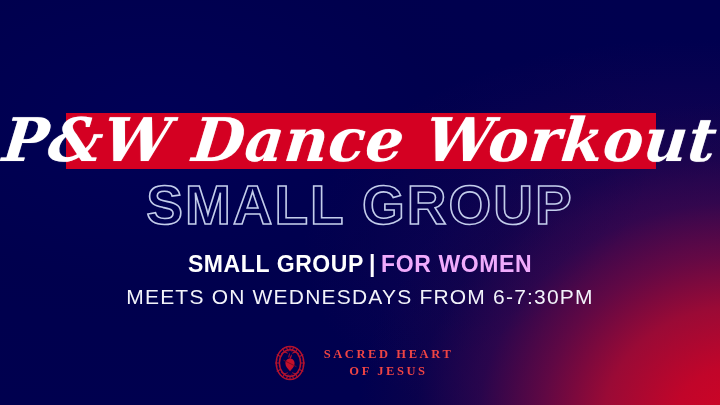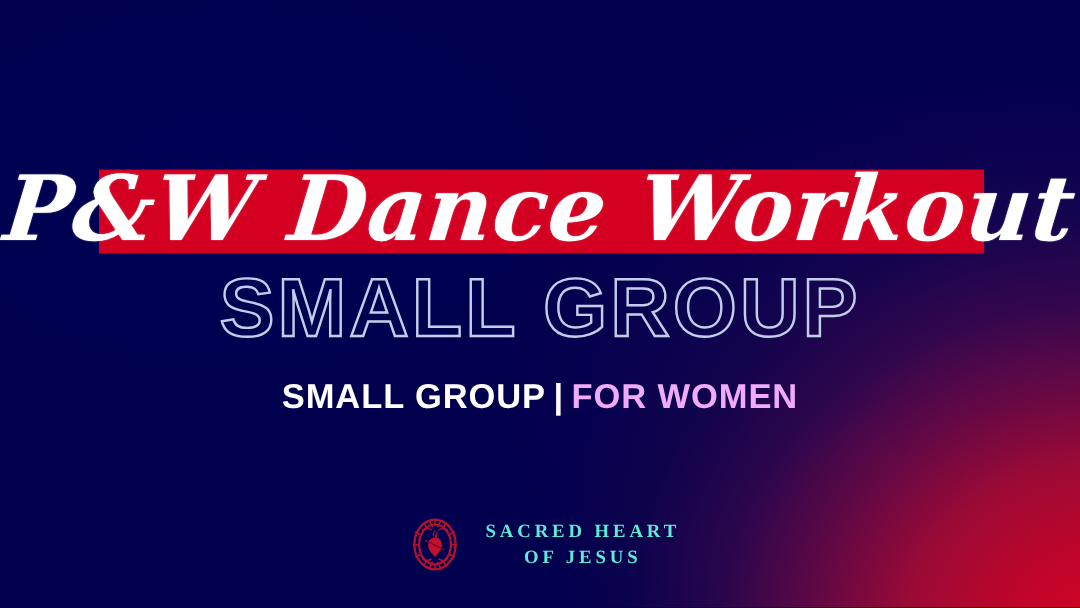--- a/index.html
+++ b/index.html
@@ -131,21 +131,21 @@
     align-items: center;
     justify-content: center;
     gap: 11px;
   }
   .logo-mark { width: 46px; height: 46px; display: block; }
   .logo-text {
     display: flex;
     flex-direction: column;
     align-items: center;
     font-family: "Liberation Serif", serif;
-    color: #5eead4;
+    color: #ef4444;
   }
   .logo-line1 {
     font-size: 12.5px;
     font-weight: bold;
     letter-spacing: 2.6px;
     line-height: 1.35;
   }
   .logo-line2 {
     font-size: 12.5px;
     font-weight: bold;
@@ -165,20 +165,21 @@
 
   <div class="banner"></div>
   <div class="script-title">P&amp;W Dance Workout</div>
 
   <div class="outline-title">SMALL GROUP</div>
 
   <div class="subtitle">
     <span class="white">SMALL GROUP</span><span class="sep">|</span><span class="red">FOR WOMEN</span>
   </div>
 
+  <div class="schedule">MEETS ON WEDNESDAYS FROM 6-7:30PM</div>
 
   <div class="logo">
     <svg class="logo-mark" viewBox="0 0 100 100">
       <g fill="none" stroke="#b3122e" stroke-width="3.2">
         <ellipse cx="50" cy="50" rx="30" ry="36"></ellipse>
         <ellipse cx="50" cy="50" rx="23" ry="29"></ellipse>
       </g>
       <g stroke="#b3122e" stroke-width="2.4" fill="none" stroke-linecap="round">
         <path d="M50 14 L50 22"></path>
           <path d="M66 19 L62 26"></path>

